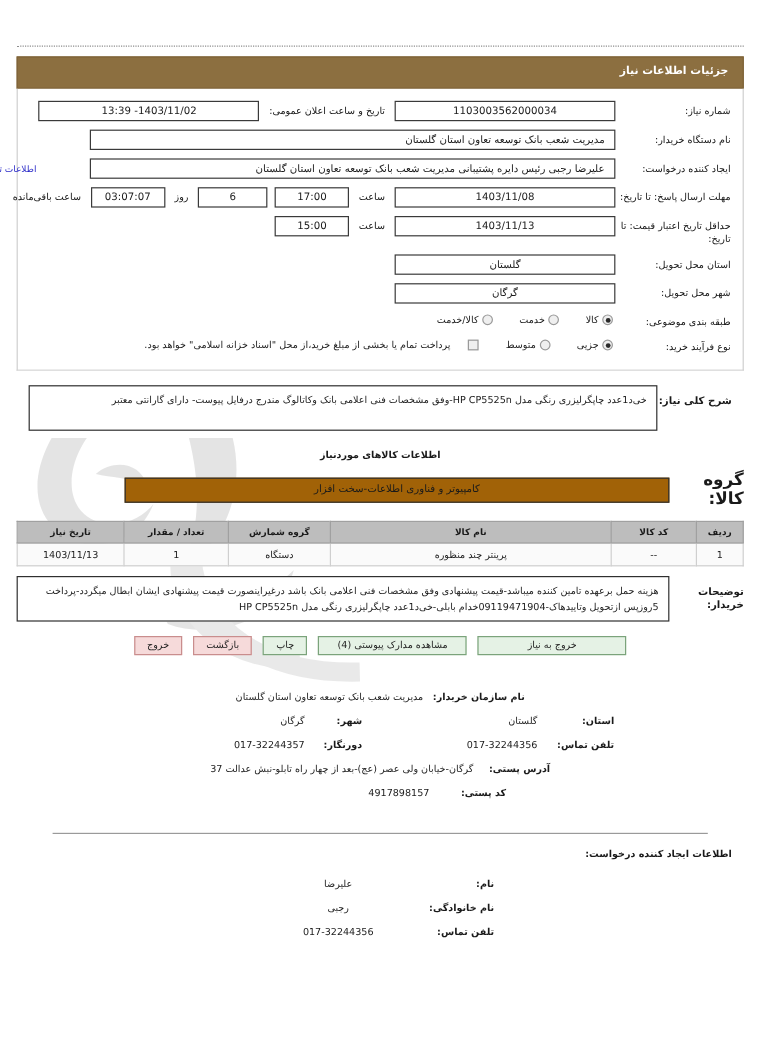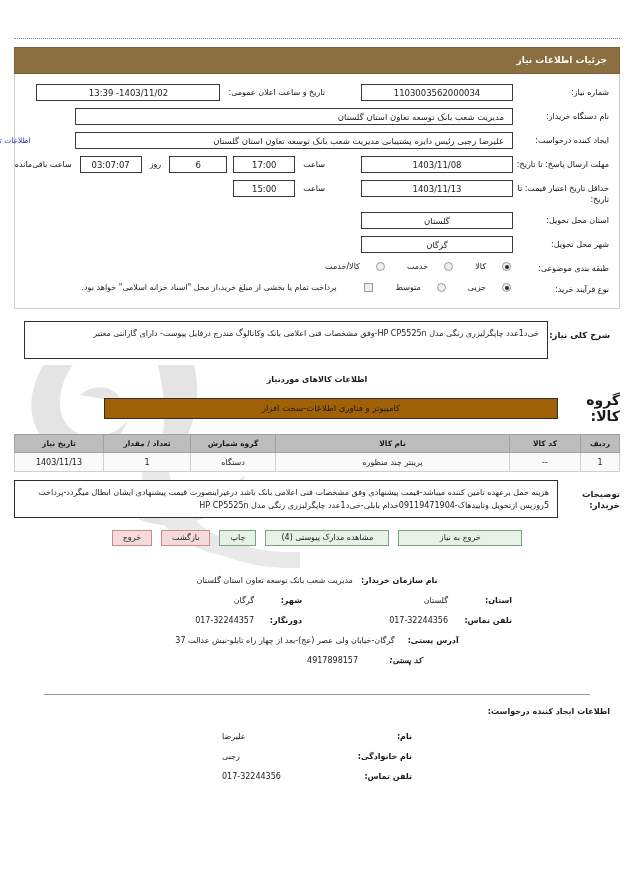--- a/index.html
+++ b/index.html
@@ -91,21 +91,21 @@
     height: 17px;
     line-height: 17px;
     font-size: 8.5px;
     padding: 0 6px;
     box-sizing: border-box;
     text-align: center;
     white-space: nowrap;
     overflow: hidden;
     position: relative;
   }
-  .box.wide   { width: 152px; margin-left: 28px; }
+  .box.wide   { width: 184px; }
   .box.big    { width: 438px; text-align: right; padding-right: 8px; }
   .box.big2   { width: 438px; text-align: right; padding-right: 8px; }
   .box.sm     { width: 62px; }
   .box.sm2    { width: 58px; }
   .box.date   { width: 184px; }
 
   .inline-label {
     font-size: 8px;
     white-space: nowrap;
     color: #111;
@@ -149,21 +149,21 @@
     width: 9px; height: 9px;
     border: 1px solid #9a9a9a;
     background: #efefef;
     vertical-align: middle;
     margin: 0 3px;
     box-sizing: border-box;
   }
   .optgrp {
     display: inline-flex;
     align-items: center;
-    gap: 14px;
+    gap: 1px;
     margin-left: 14px;
     font-size: 8px;
   }
   .radio-row {
     display: flex;
     align-items: center;
     justify-content: flex-start;
     padding-top: 2px;
   }
   .note { font-size: 8px; margin-right: 10px; white-space: nowrap; }
@@ -304,21 +304,21 @@
     font-size: 8px;
     font-weight: bold;
     margin-bottom: 16px;
   }
   .kv-center {
     display: flex;
     justify-content: center;
     margin-bottom: 11px;
   }
   .kv-center .ckey { width: 70px; text-align: right; }
-  .kv-center .cval { width: 120px; text-align: left; }
+  .kv-center .cval { width: 120px; text-align: center; }
 </style>
 </head>
 <body>
 
 <svg class="watermark" viewBox="0 0 320 280" xmlns="http://www.w3.org/2000/svg">
   <g fill="#cfcfcf">
     <path d="M70 30 C30 70 20 115 45 140 C70 165 115 155 128 120 C112 140 82 142 68 126 C52 108 60 72 88 48 Z"></path>
     <path d="M80 95 C95 82 118 86 122 104 C108 98 92 98 80 95 Z"></path>
     <path d="M150 40 C168 90 170 140 150 175 C196 150 210 90 185 40 Z"></path>
     <path d="M120 180 C160 210 215 205 245 175 C235 215 180 235 140 220 Z"></path>
@@ -521,21 +521,21 @@
 
     <div class="crow">
       <div class="cpair">
         <span class="ckey" style="width:56px;">آدرس پستی:</span>
         <span class="cval">گرگان-خیابان ولی عصر (عج)-بعد از چهار راه تابلو-نبش عدالت 37</span>
       </div>
     </div>
 
     <div class="crow">
       <div class="cpair" style="width:210px;">
-        <span class="ckey" style="width:56px;font-style:italic;">کد پستی:</span>
+        <span class="ckey" style="width:56px;">کد پستی:</span>
         <span class="cval">4917898157</span>
       </div>
     </div>
   </div>
 
   <hr class="hr-thin">
 
   <div class="contact" style="padding-top:0;">
     <div class="sub-title">اطلاعات ایجاد کننده درخواست:</div>
 

